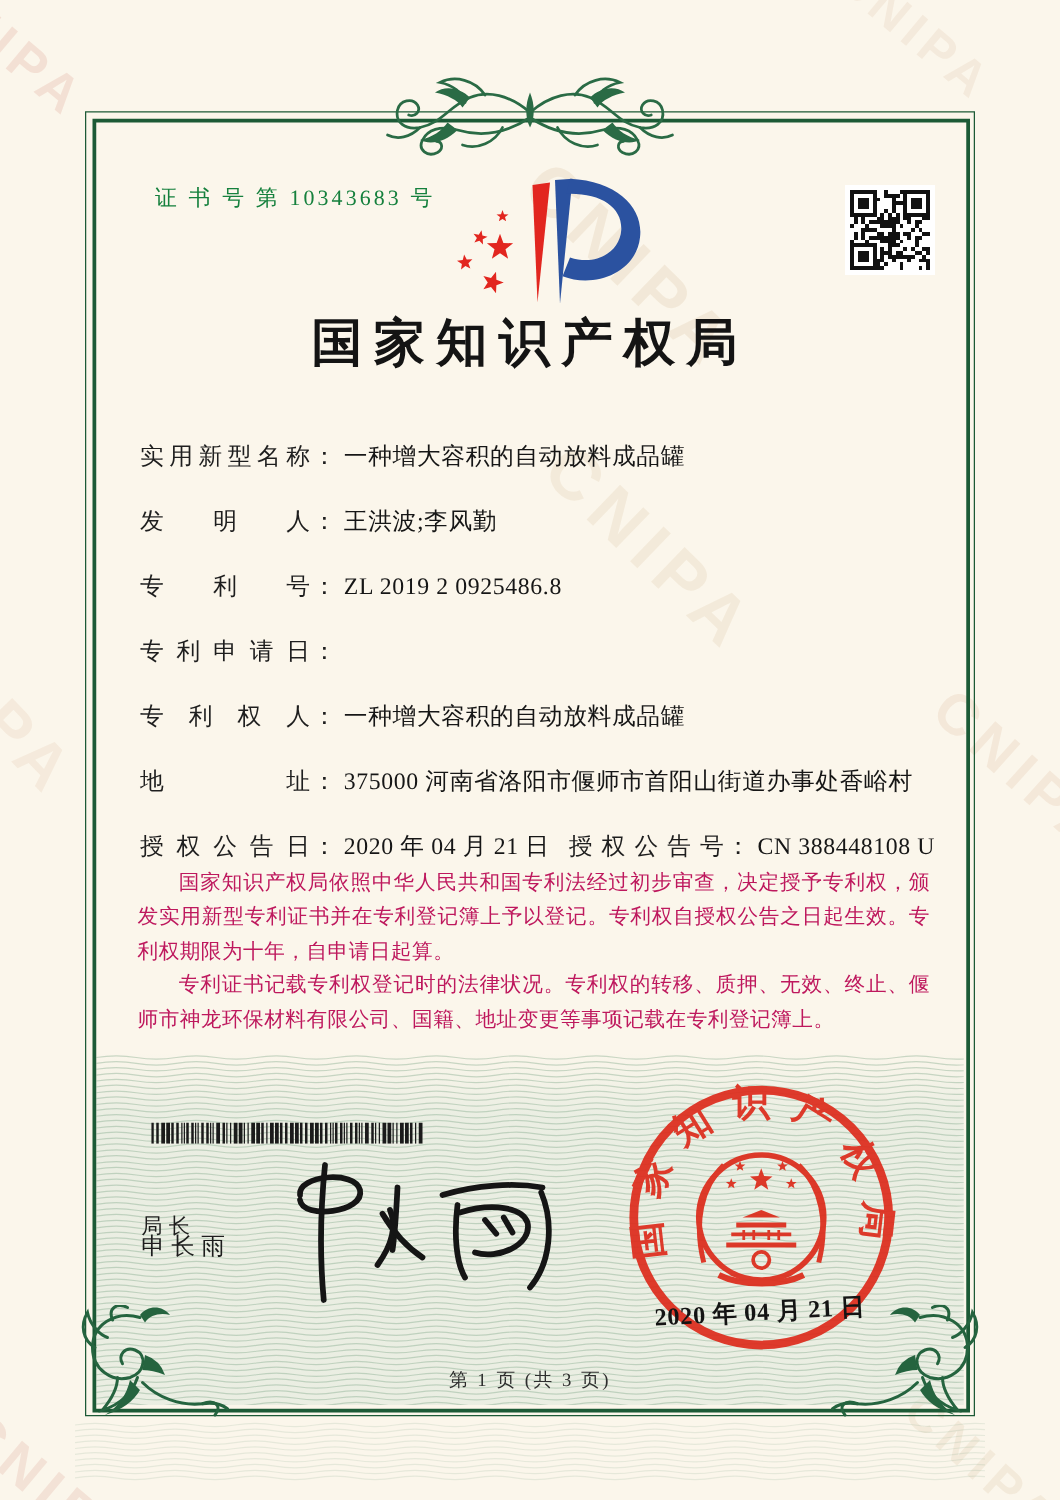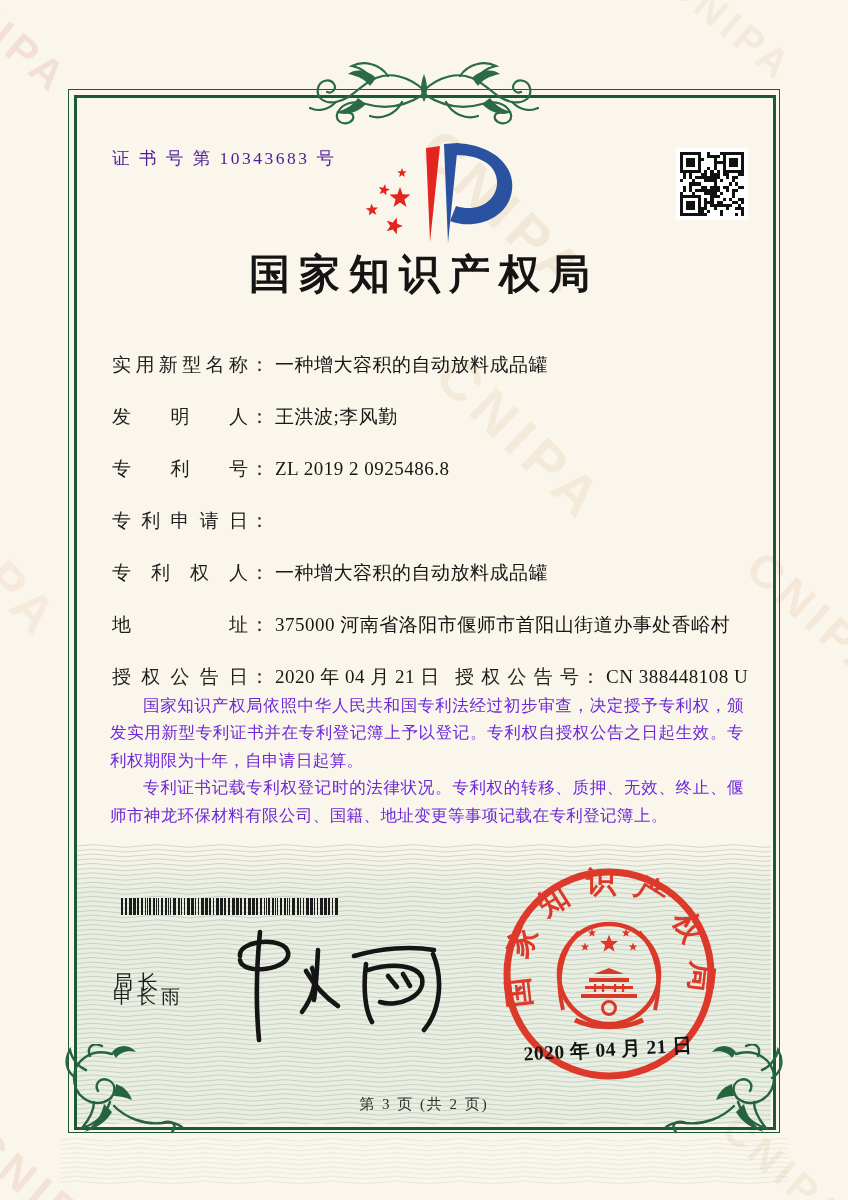--- a/index.html
+++ b/index.html
@@ -15,45 +15,45 @@
   
   .border-outer{position:absolute;left:68px;top:89px;width:710px;height:1042px;
       border:1.6px solid var(--green);z-index:2;background:transparent;}
   .border-inner{position:absolute;left:74px;top:95px;width:696px;height:1029px;
       border:3px solid var(--green);z-index:2;background:transparent;}
   .ornament-top{position:absolute;left:292px;top:52px;width:264px;height:74px;z-index:3;}
   .corner-orn{position:absolute;width:132px;height:96px;z-index:3;}
   .corner-bl{left:56px;top:1044px;}
   .corner-br{left:660px;top:1044px;transform:scaleX(-1);}
   
-  .cert-no{position:absolute;left:112px;top:146px;font-size:17.5px;letter-spacing:2.5px;color:#4c1d95;z-index:4;}
+  .cert-no{position:absolute;left:124px;top:146px;font-size:17.5px;letter-spacing:2.5px;color:#15803d;z-index:4;}
   .logo{position:absolute;left:348px;top:126px;width:176px;height:132px;z-index:4;}
   .qr-box{position:absolute;left:676px;top:148px;width:72px;height:72px;background:#fff;
       padding:0;z-index:4;display:flex;align-items:center;justify-content:center;}
   .qr-box svg{width:64px;height:64px;}
   .title{position:absolute;left:0;right:0;top:247px;text-align:center;font-size:41px;font-weight:bold;
       letter-spacing:9px;color:#141414;z-index:4;}
   
   .field{position:absolute;display:flex;align-items:baseline;font-size:19px;z-index:4;white-space:nowrap;}
   .f-label{display:inline-flex;justify-content:space-between;color:#1e1e1e;}
   .f-colon{margin:0 6px 0 2px;}
   .f-value{letter-spacing:.5px;color:#161616;}
   
   .body-text{position:absolute;left:110px;top:692px;width:634px;z-index:4;}
   .body-text p{margin:0;font-size:16.5px;line-height:27.4px;text-align:justify;text-indent:2em;
-      color:#6d28d9;letter-spacing:.4px;}
+      color:#be185d;letter-spacing:.4px;}
   
   .waves{position:absolute;z-index:1;}
   .waves-main{left:77px;top:842px;}
   .waves-bottom{left:60px;top:1136px;opacity:.55;}
   .wave-wash{position:absolute;left:77px;top:842px;width:694px;height:282px;z-index:1;
       background:linear-gradient(180deg,rgba(222,233,222,0) 0%,rgba(218,230,218,.5) 18%,rgba(218,230,218,.5) 100%);}
   
   .barcode{position:absolute;left:121px;top:898px;z-index:4;}
-  .director-title{position:absolute;left:113px;top:969px;font-size:20px;letter-spacing:5px;z-index:4;}
+  .director-title{position:absolute;left:113px;top:969px;font-size:17px;letter-spacing:5px;z-index:4;}
   .director-name{position:absolute;left:113px;top:984px;font-size:19px;letter-spacing:5px;z-index:4;}
   .signature{position:absolute;left:226px;top:916px;width:235px;height:135px;z-index:5;}
   .seal{position:absolute;left:497px;top:862px;width:224px;height:224px;z-index:5;}
   .seal-date{position:absolute;left:518px;top:1036px;width:180px;text-align:center;font-size:19.5px;
       font-weight:bold;color:#141414;transform:rotate(-3deg);z-index:6;letter-spacing:.5px;}
   .page-info{position:absolute;left:0;right:0;top:1095px;text-align:center;font-size:15px;
       letter-spacing:2px;color:#2e2e2e;z-index:4;}
   .footer-note{position:absolute;left:50%;top:1137px;transform:translateX(-50%);
       background:#fffdf6;padding:7px 28px 8px;font-size:16.5px;letter-spacing:4px;color:#222;z-index:4;
       box-shadow:0 0 6px rgba(180,170,150,.25);}
@@ -659,15 +659,15 @@
         <path d="M92,116 h40 v4 h-40 z M88,124 h48 v3 h-48 z M84,132 h56 v4 h-56 z" stroke="none"></path>
         <path d="M98,130 v-8 M106,130 v-8 M118,130 v-8 M126,130 v-8" stroke-width="2.2" fill="none"></path>
         <circle cx="112" cy="146" r="6.5" fill="none" stroke-width="3"></circle>
         <path d="M66,148 C58,116 64,88 82,70 M158,148 C166,116 160,88 142,70" fill="none" stroke-width="4"></path>
         <path d="M78,158 C96,167 128,167 146,158" fill="none" stroke-width="5"></path>
       </g>
     </g>
   </svg>
   <div class="seal-date">2020 年 04 月 21 日</div>
 
-  <div class="page-info">第 3 页 (共 2 页)</div>
+  <div class="page-info">第 1 页 (共 3 页)</div>
 
 </div>
 
 </body></html>

